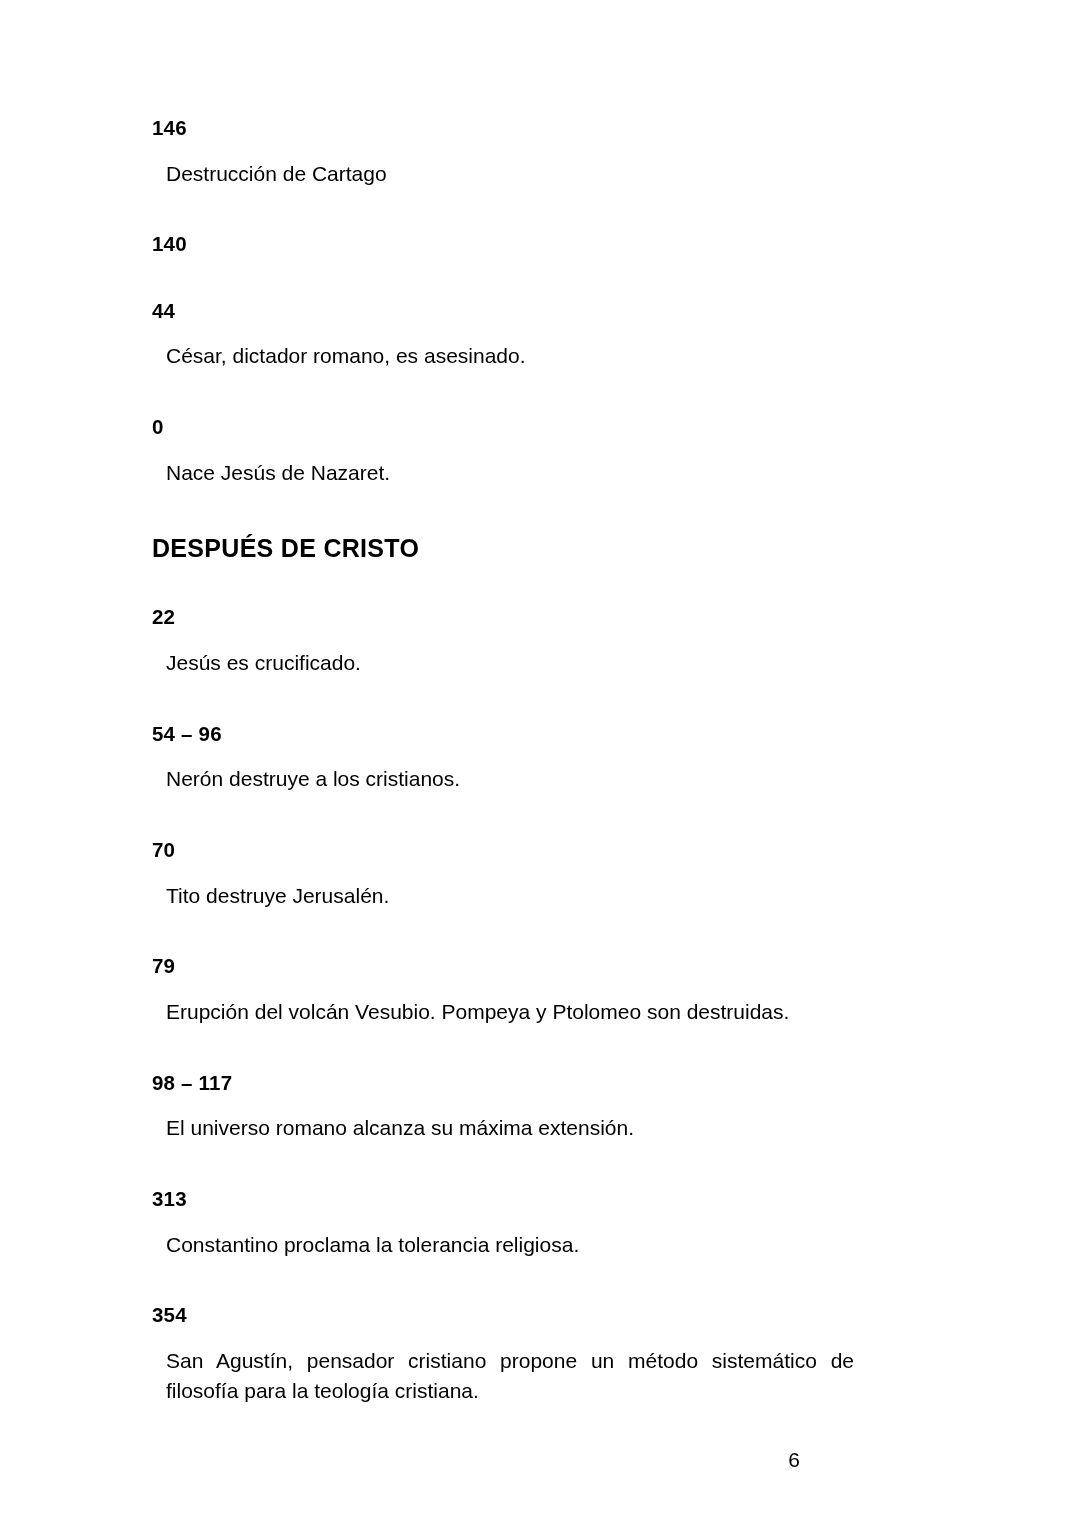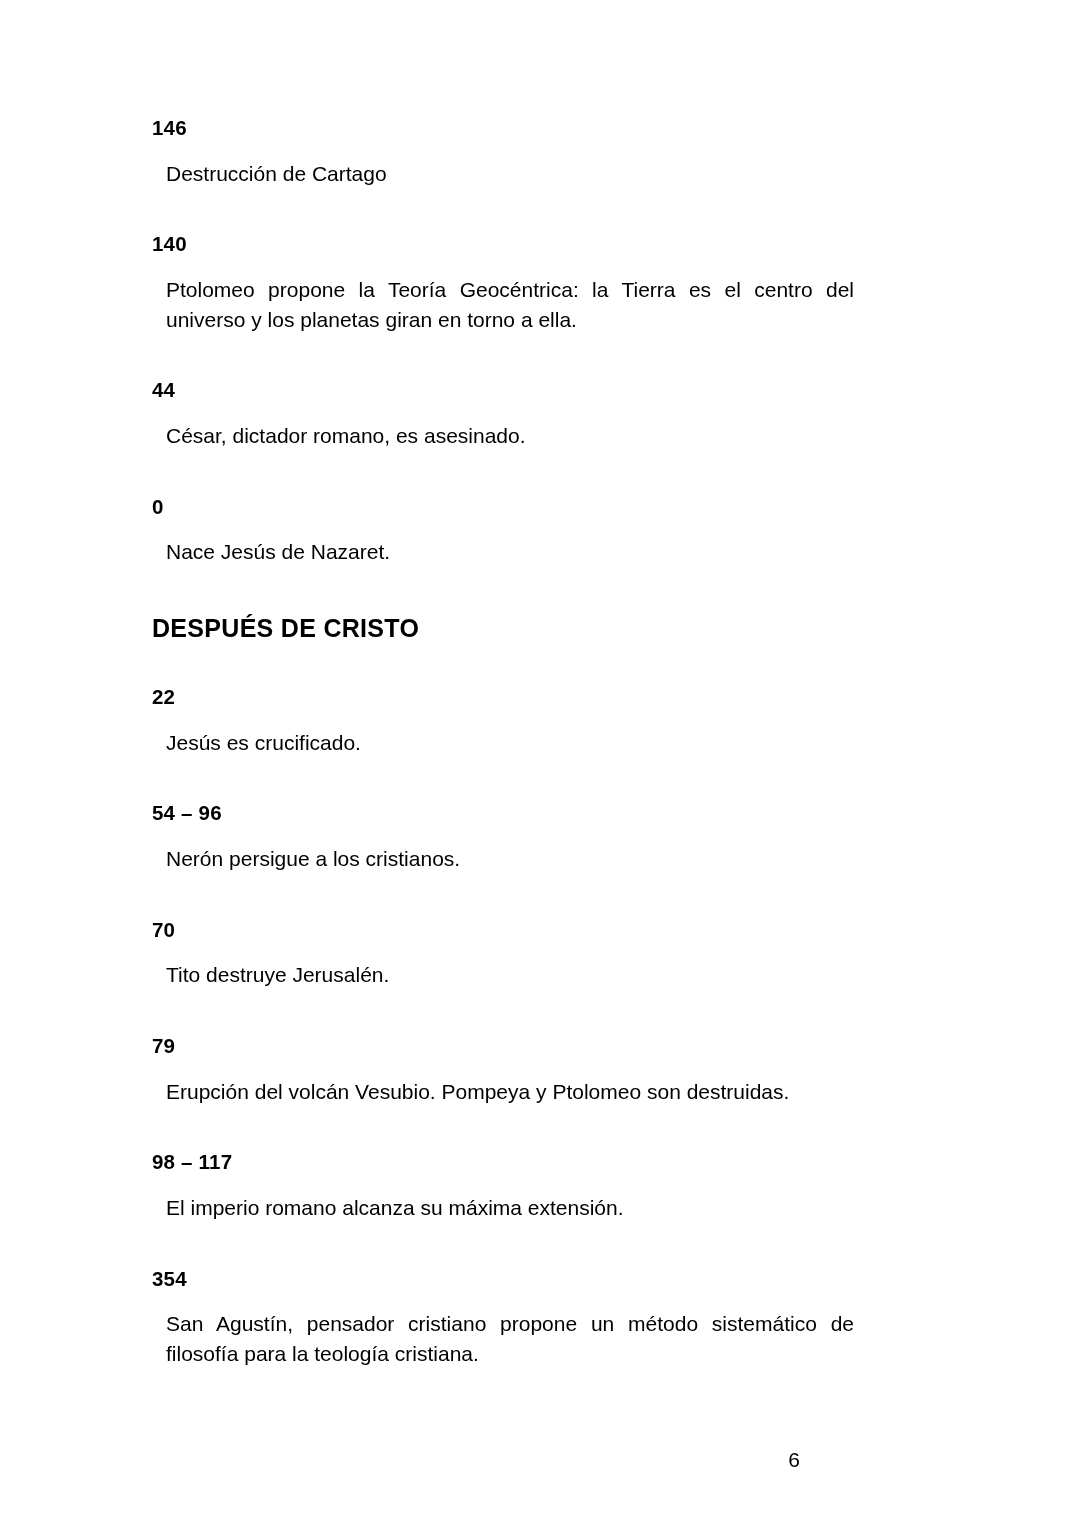--- a/index.html
+++ b/index.html
@@ -59,54 +59,57 @@
 
 <div class="page">
 
   <div id="entries-before">
       <div class="entry">
         <div class="entry-year">146</div>
         <div class="entry-text">Destrucción de Cartago</div>
       </div>
       <div class="entry">
         <div class="entry-year">140</div>
-        <div class="entry-text">Ptolomeo propone la Teoría Geocéntrica: la Tierra es el centro del universo y los planetas giran en torno a ella.</div>
       </div>
       <div class="entry">
         <div class="entry-year">44</div>
         <div class="entry-text">César, dictador romano, es asesinado.</div>
       </div>
       <div class="entry">
         <div class="entry-year">0</div>
         <div class="entry-text">Nace Jesús de Nazaret.</div>
       </div>
     </div>
 
   <div class="section-heading">DESPUÉS DE CRISTO</div>
 
   <div id="entries-after">
       <div class="entry">
         <div class="entry-year">22</div>
         <div class="entry-text">Jesús es crucificado.</div>
       </div>
       <div class="entry">
         <div class="entry-year">54 – 96</div>
-        <div class="entry-text">Nerón persigue a los cristianos.</div>
+        <div class="entry-text">Nerón destruye a los cristianos.</div>
       </div>
       <div class="entry">
         <div class="entry-year">70</div>
         <div class="entry-text">Tito destruye Jerusalén.</div>
       </div>
       <div class="entry">
         <div class="entry-year">79</div>
         <div class="entry-text">Erupción del volcán Vesubio. Pompeya y Ptolomeo son destruidas.</div>
       </div>
       <div class="entry">
         <div class="entry-year">98 – 117</div>
-        <div class="entry-text">El imperio romano alcanza su máxima extensión.</div>
+        <div class="entry-text">El universo romano alcanza su máxima extensión.</div>
+      </div>
+      <div class="entry">
+        <div class="entry-year">313</div>
+        <div class="entry-text">Constantino proclama la tolerancia religiosa.</div>
       </div>
       <div class="entry">
         <div class="entry-year">354</div>
         <div class="entry-text">San Agustín, pensador cristiano propone un método sistemático de filosofía para la teología cristiana.</div>
       </div>
     </div>
 
   <div class="page-number">6</div>
 </div>
 

